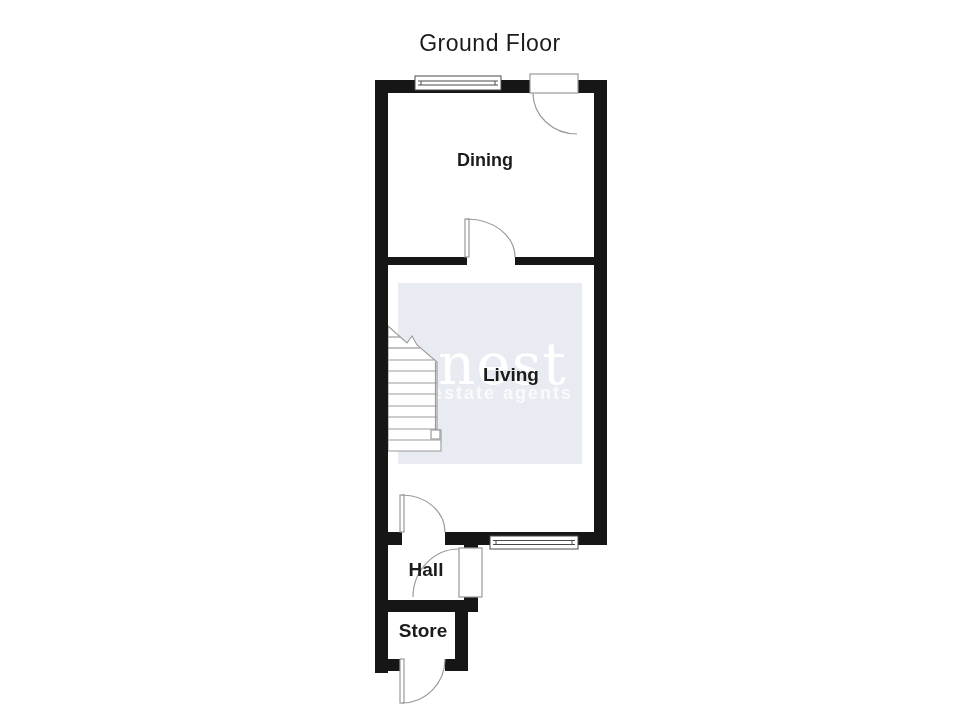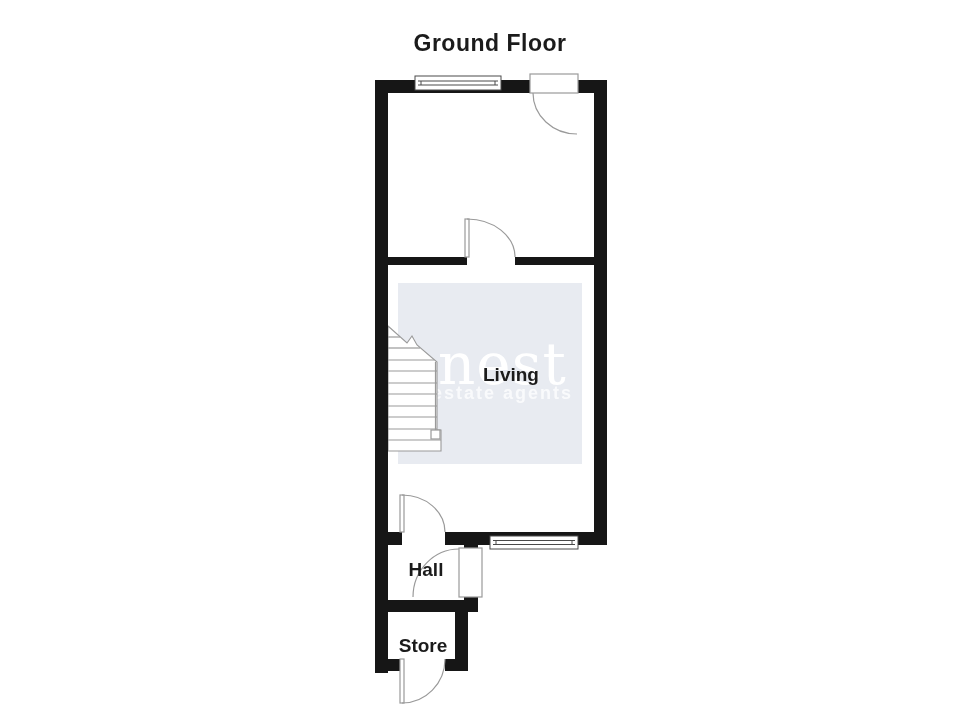--- a/index.html
+++ b/index.html
@@ -26,29 +26,29 @@
   .win{fill:#ffffff;stroke:var(--color-window-line);stroke-width:1;}
   .win-line{stroke:var(--color-window-line);stroke-width:1;fill:none;}
   .stair-body{fill:#ffffff;stroke:var(--color-line);stroke-width:1.1;}
   .wm-rect{fill:var(--color-watermark-bg);stroke:none;}
   .wm-brand{fill:#ffffff;font-family:"DejaVu Serif", serif;font-size:58px;letter-spacing:1px;}
   .wm-tag{fill:rgba(255,255,255,0.75);font-family:"Liberation Sans", sans-serif;font-size:18px;font-weight:bold;letter-spacing:2px;}
 
   
   .title{
     position:absolute;left:0;top:30px;width:980px;
-    text-align:center;font-size:23px;font-weight:bold;color:var(--color-text);
+    text-align:center;font-size:23px;font-weight:normal;color:var(--color-text);
     letter-spacing:0.5px;
   }
   .room-label{position:absolute;text-align:center;font-weight:bold;color:var(--color-text);}
   .room-label .line{display:block;}
   .label-dining{left:405px;top:150px;width:160px;font-size:18px;line-height:1.2;}
   .label-living{left:431px;top:364px;width:160px;font-size:19px;line-height:1.15;}
   .label-hall{left:376px;top:559px;width:100px;font-size:19px;}
-  .label-store{left:373px;top:620px;width:100px;font-size:19px;margin-top:15px;}
+  .label-store{left:373px;top:620px;width:100px;font-size:19px;}
 </style>
 </head>
 <body>
 
 <div class="canvas">
 
   <svg class="plan-svg" viewBox="0 0 980 712">
 
     <g>
       <rect class="wm-rect" x="398" y="283" width="184" height="181"></rect>
@@ -122,20 +122,21 @@
     </g>
     <g>
       <rect class="sym-fill" x="400" y="659" width="4" height="44"></rect>
       <path class="sym" d="M402,703 A43,44 0 0 0 445,659"></path>
     </g>
   </svg>
 
   <div class="title">Ground Floor</div>
 
   <div class="room-label label-dining">
+    <span class="line">Dining</span>
   </div>
 
   <div class="room-label label-living">
     <span class="line">Living</span>
   </div>
 
   <div class="room-label label-hall">
     <span class="line">Hall</span>
   </div>
 

